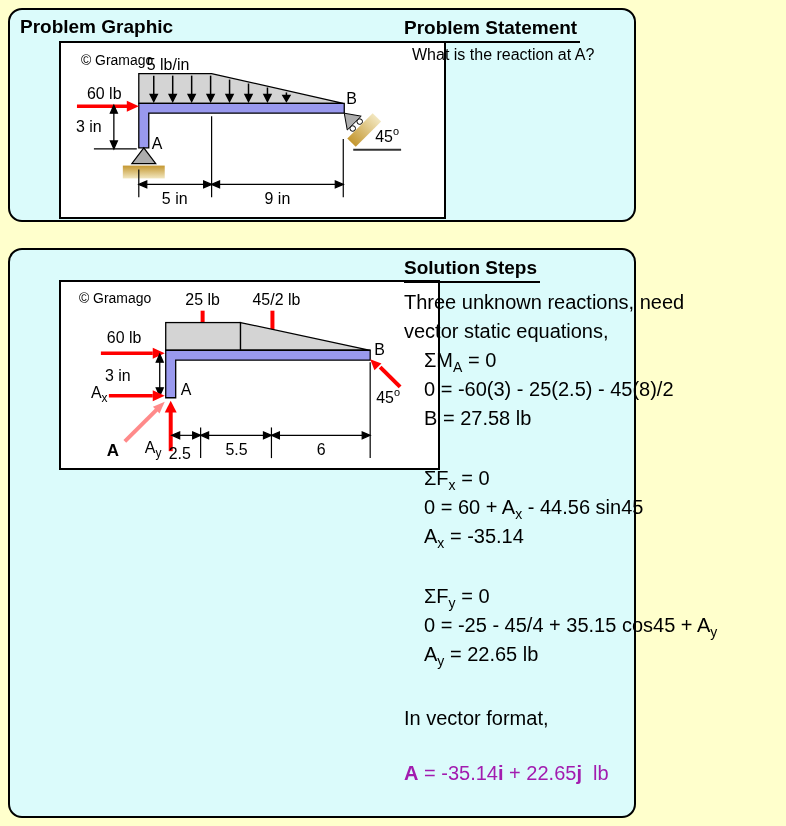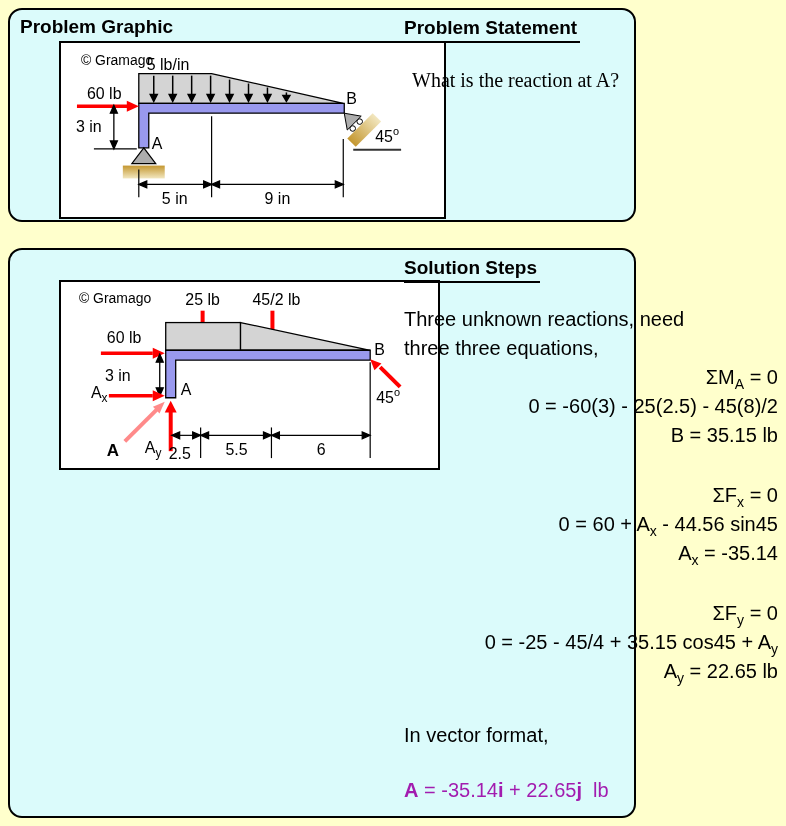--- a/index.html
+++ b/index.html
@@ -21,24 +21,24 @@
   }
   #problem-box{left:3px;top:31px;width:387px;height:178px;}
   #solution-box{left:3px;top:30px;width:381px;height:190px;}
   .diagram-box svg{display:block;width:100%;height:100%;}
   svg text{font-family:"Liberation Sans","DejaVu Sans",sans-serif;fill:#000;}
   .right-col{position:absolute;left:394px;top:7px;width:374px;}
   .col-heading{
     display:inline-block;font-size:19px;font-weight:bold;
     border-bottom:2px solid #000;padding:0 3px 2px 0;
   }
-  .statement-text{margin-top:26px;padding-left:8px;font-size:20px;font-family:Liberation Serif, serif;}
-  .steps-body{margin-top:22px;font-size:20px;}
+  .statement-text{margin-top:3px;padding-left:8px;font-size:16px;}
+  .steps-body{margin-top:5px;font-size:20px;}
   .sline{height:29px;line-height:29px;white-space:nowrap;}
-  .ind{padding-left:20px;text-align:right;}
+  .ind{padding-left:20px;}
   .ind2{padding-left:140px;}
   .gap31{height:31px;} .gap35{height:35px;} .gap26{height:26px;}
   sub{font-size:0.7em;}
   .result-line{color:#a21caf;white-space:pre;}
   .b{font-weight:bold;}
 </style>
 </head>
 <body>
 
 <div class="panel" id="problem-panel">
@@ -211,24 +211,24 @@
       <text x="108" y="179" font-size="16">2.5</text>
       <text x="176" y="175" font-size="16" text-anchor="middle">5.5</text>
       <text x="261" y="175" font-size="16" text-anchor="middle">6</text>
     </svg>
   </div>
 
   <div class="right-col">
     <div class="col-heading">Solution Steps</div>
     <div class="steps-body">
       <div class="sline">Three unknown reactions, need</div>
-      <div class="sline">three three equations,</div>
+      <div class="sline">vector static equations,</div>
       <div class="sline ind"><span>ΣM</span><sub>A</sub><span> = 0</span></div>
       <div class="sline ind">0 = -60(3) - 25(2.5) - 45(8)/2</div>
-      <div class="sline ind">B = 35.15 lb</div>
+      <div class="sline ind">B = 27.58 lb</div>
       <div class="gap31"></div>
       <div class="sline ind"><span>ΣF</span><sub>x</sub><span> = 0</span></div>
       <div class="sline ind"><span>0 = 60 + A</span><sub>x</sub><span> - 44.56 sin45</span></div>
       <div class="sline ind"><span>A</span><sub>x</sub><span> = -35.14</span></div>
       <div class="gap31"></div>
       <div class="sline ind"><span>ΣF</span><sub>y</sub><span> = 0</span></div>
       <div class="sline ind"><span>0 = -25 - 45/4 + 35.15 cos45 + A</span><sub>y</sub><span></span></div>
       <div class="sline ind"><span>A</span><sub>y</sub><span> = 22.65 lb</span></div>
       <div class="gap35"></div>
       <div class="sline">In vector format,</div>

